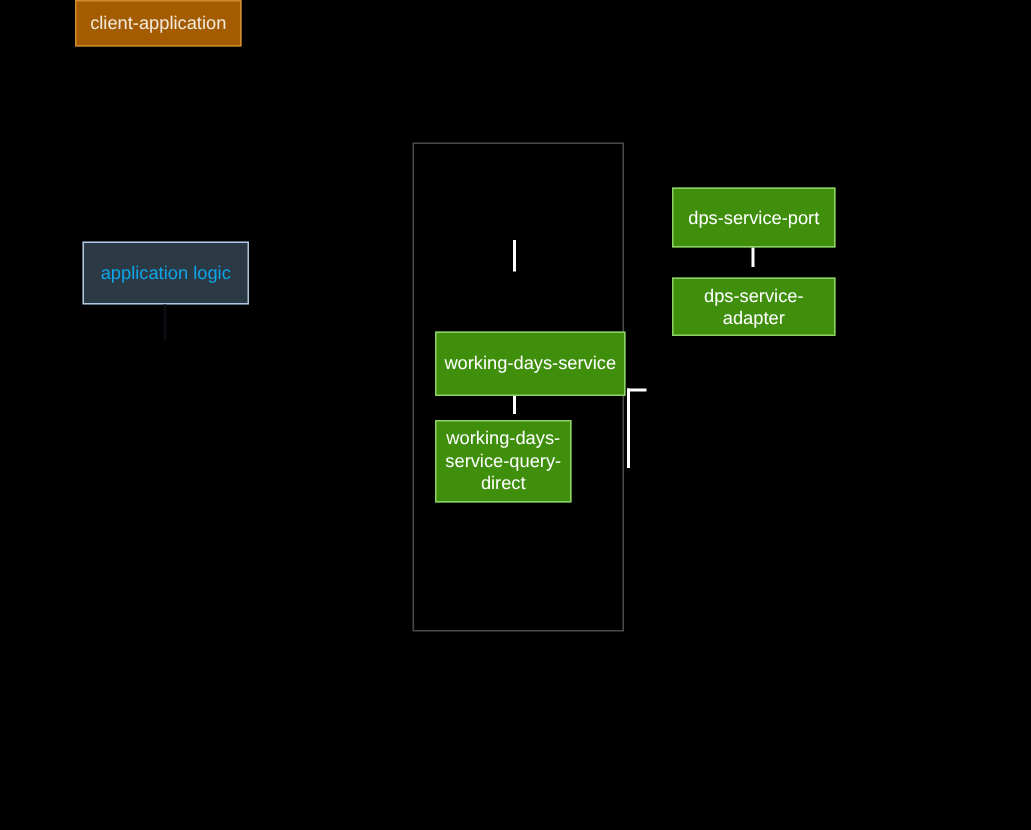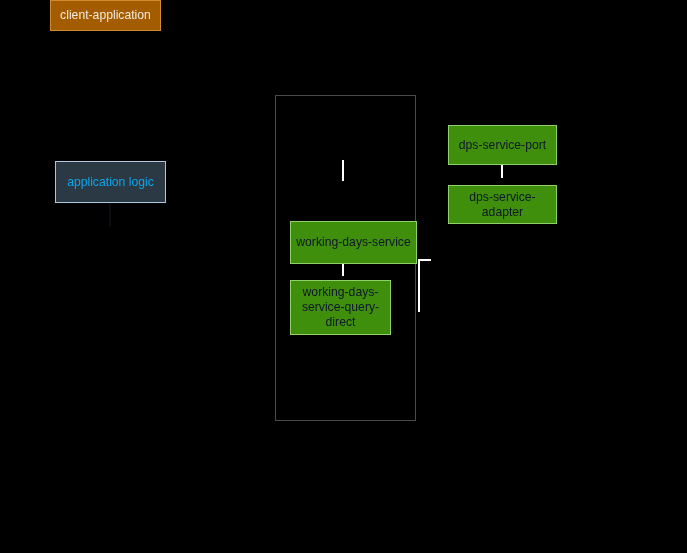--- a/index.html
+++ b/index.html
@@ -35,21 +35,21 @@
   }
   .node-blue {
     background: #2b3945;
     border-color: #aec6e0;
     color: #0ea5e9;
     align-items: center;
   }
   .node-green {
     background: #3f8f0d;
     border-color: #8fd06a;
-    color: #0f172a;
+    color: #ffffff;
   }
   .group-box {
     position: absolute;
     box-sizing: border-box;
     border: 1px solid #4a4a4a;
     background: transparent;
   }
   .edge {
     position: absolute;
   }
@@ -109,21 +109,21 @@
 
   <div class="node node-green" style="left:290px; top:221px; width:127px; height:43px;">
     <span>working-days-service</span>
   </div>
 
   <div class="edge">
     <div class="edge-line-v white-stroke" style="left:342px; top:264px; height:12px;"></div>
     <div class="arrow-down white-head" style="left:338px; top:272px; border-top-width:7px;"></div>
   </div>
 
-  <div class="node node-green" style="left:290px; top:280px; width:101px; height:55px;">
+  <div class="node node-green" style="left:290px; top:280px; width:91px; height:55px;">
     <span>working-days-service-query-direct</span>
   </div>
 
   <div class="edge">
     <div class="edge-line-v white-stroke" style="left:418px; top:259px; height:53px;"></div>
     <div class="edge-line-h white-stroke" style="left:418px; top:259px; width:13px;"></div>
     <div class="arrow-right white-head-r" style="left:428px; top:255px; border-left-width:9px;"></div>
   </div>
 
   <div class="node node-green" style="left:448px; top:125px; width:109px; height:40px;">

